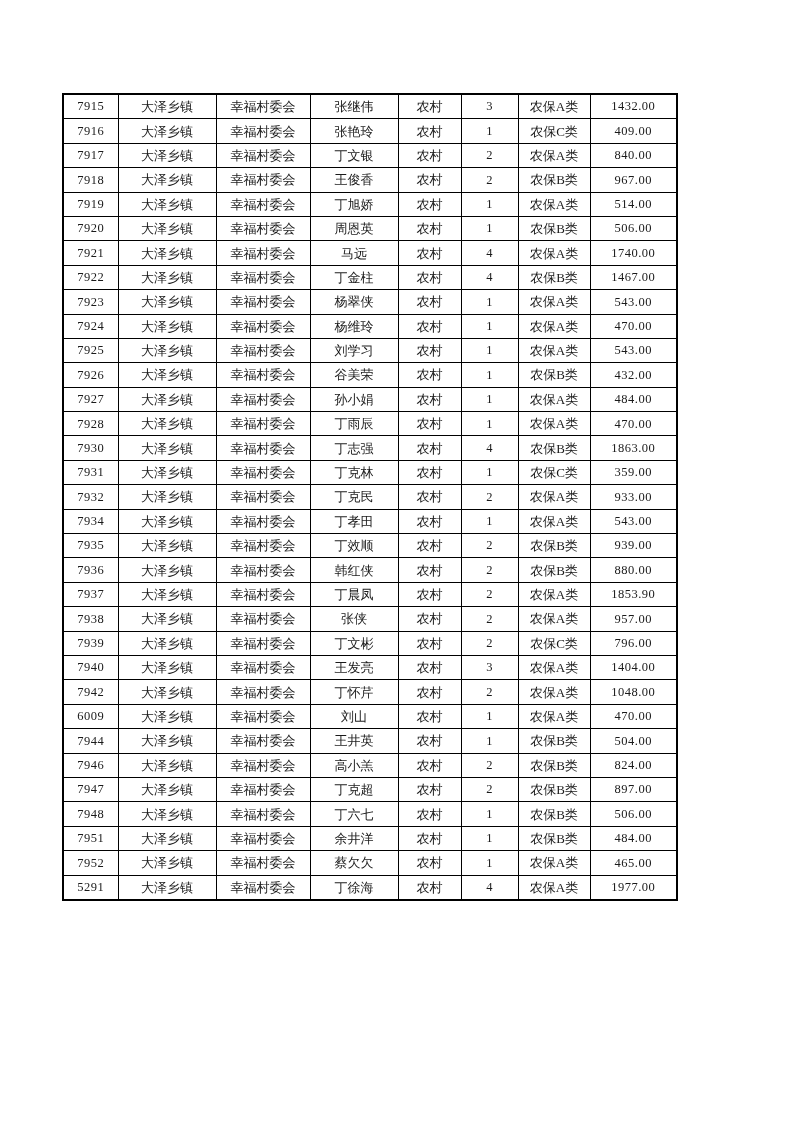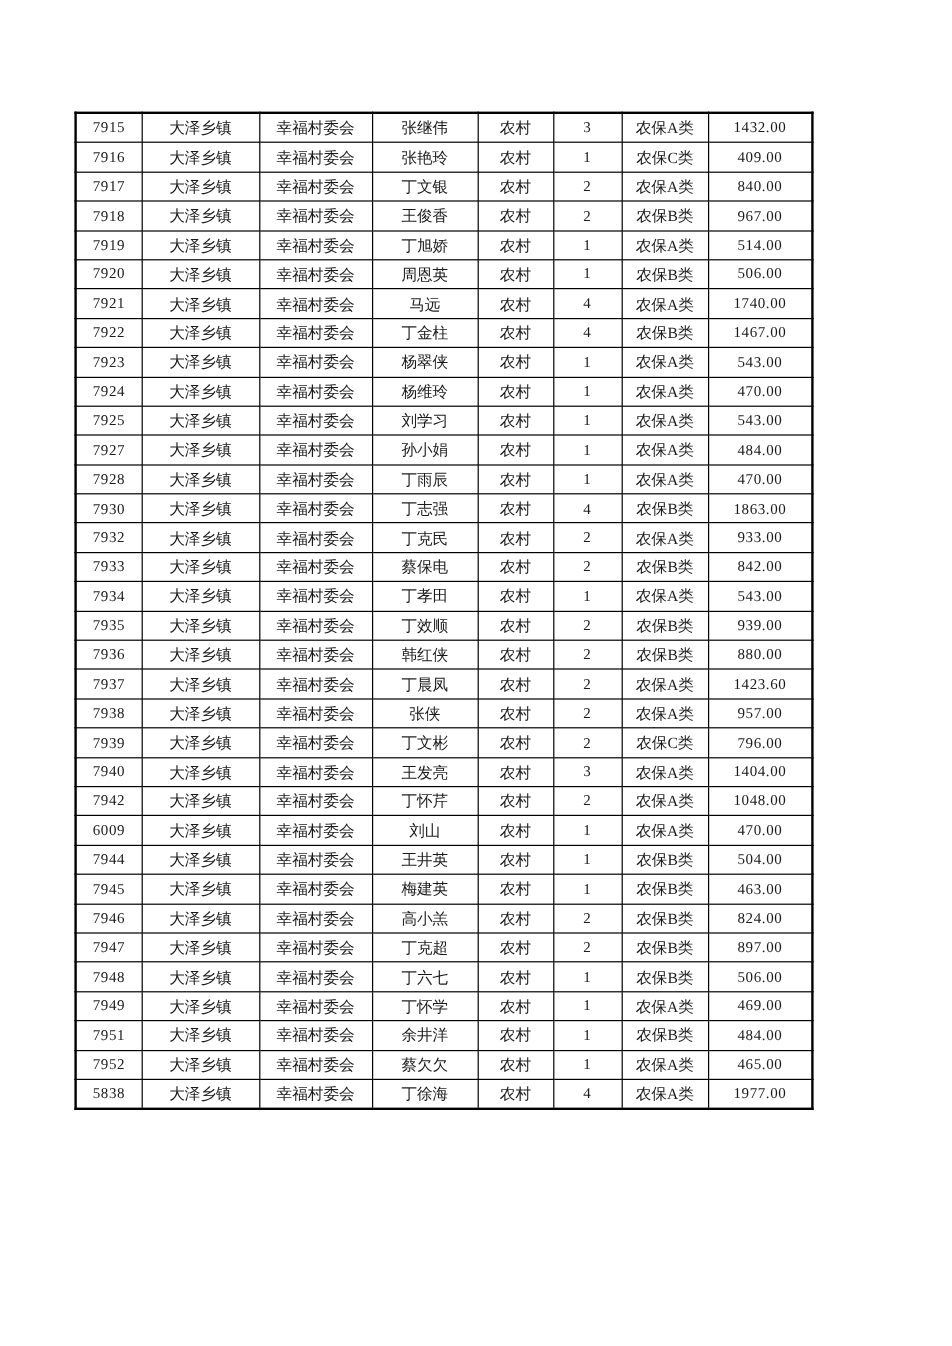--- a/index.html
+++ b/index.html
@@ -162,20 +162,30 @@
           <td class="num">7925</td>
           <td>大泽乡镇</td>
           <td>幸福村委会</td>
           <td>刘学习</td>
           <td>农村</td>
           <td class="num">1</td>
           <td>农保A类</td>
           <td class="num">543.00</td>
         </tr>
         <tr>
+          <td class="num">7926</td>
+          <td>大泽乡镇</td>
+          <td>幸福村委会</td>
+          <td>谷美荣</td>
+          <td>农村</td>
+          <td class="num">1</td>
+          <td>农保B类</td>
+          <td class="num">432.00</td>
+        </tr>
+        <tr>
           <td class="num">7927</td>
           <td>大泽乡镇</td>
           <td>幸福村委会</td>
           <td>孙小娟</td>
           <td>农村</td>
           <td class="num">1</td>
           <td>农保A类</td>
           <td class="num">484.00</td>
         </tr>
         <tr>
@@ -192,40 +202,40 @@
           <td class="num">7930</td>
           <td>大泽乡镇</td>
           <td>幸福村委会</td>
           <td>丁志强</td>
           <td>农村</td>
           <td class="num">4</td>
           <td>农保B类</td>
           <td class="num">1863.00</td>
         </tr>
         <tr>
+          <td class="num">7931</td>
+          <td>大泽乡镇</td>
+          <td>幸福村委会</td>
+          <td>丁克林</td>
+          <td>农村</td>
+          <td class="num">1</td>
+          <td>农保C类</td>
+          <td class="num">359.00</td>
+        </tr>
+        <tr>
           <td class="num">7932</td>
           <td>大泽乡镇</td>
           <td>幸福村委会</td>
           <td>丁克民</td>
           <td>农村</td>
           <td class="num">2</td>
           <td>农保A类</td>
           <td class="num">933.00</td>
         </tr>
         <tr>
-          <td class="num">7933</td>
-          <td>大泽乡镇</td>
-          <td>幸福村委会</td>
-          <td>蔡保电</td>
-          <td>农村</td>
-          <td class="num">2</td>
-          <td>农保B类</td>
-          <td class="num">842.00</td>
-        </tr>
-        <tr>
           <td class="num">7934</td>
           <td>大泽乡镇</td>
           <td>幸福村委会</td>
           <td>丁孝田</td>
           <td>农村</td>
           <td class="num">1</td>
           <td>农保A类</td>
           <td class="num">543.00</td>
         </tr>
         <tr>
@@ -249,21 +259,21 @@
           <td class="num">880.00</td>
         </tr>
         <tr>
           <td class="num">7937</td>
           <td>大泽乡镇</td>
           <td>幸福村委会</td>
           <td>丁晨凤</td>
           <td>农村</td>
           <td class="num">2</td>
           <td>农保A类</td>
-          <td class="num">1423.60</td>
+          <td class="num">1853.90</td>
         </tr>
         <tr>
           <td class="num">7938</td>
           <td>大泽乡镇</td>
           <td>幸福村委会</td>
           <td>张侠</td>
           <td>农村</td>
           <td class="num">2</td>
           <td>农保A类</td>
           <td class="num">957.00</td>
@@ -312,30 +322,20 @@
           <td class="num">7944</td>
           <td>大泽乡镇</td>
           <td>幸福村委会</td>
           <td>王井英</td>
           <td>农村</td>
           <td class="num">1</td>
           <td>农保B类</td>
           <td class="num">504.00</td>
         </tr>
         <tr>
-          <td class="num">7945</td>
-          <td>大泽乡镇</td>
-          <td>幸福村委会</td>
-          <td>梅建英</td>
-          <td>农村</td>
-          <td class="num">1</td>
-          <td>农保B类</td>
-          <td class="num">463.00</td>
-        </tr>
-        <tr>
           <td class="num">7946</td>
           <td>大泽乡镇</td>
           <td>幸福村委会</td>
           <td>高小羔</td>
           <td>农村</td>
           <td class="num">2</td>
           <td>农保B类</td>
           <td class="num">824.00</td>
         </tr>
         <tr>
@@ -352,51 +352,41 @@
           <td class="num">7948</td>
           <td>大泽乡镇</td>
           <td>幸福村委会</td>
           <td>丁六七</td>
           <td>农村</td>
           <td class="num">1</td>
           <td>农保B类</td>
           <td class="num">506.00</td>
         </tr>
         <tr>
-          <td class="num">7949</td>
-          <td>大泽乡镇</td>
-          <td>幸福村委会</td>
-          <td>丁怀学</td>
-          <td>农村</td>
-          <td class="num">1</td>
-          <td>农保A类</td>
-          <td class="num">469.00</td>
-        </tr>
-        <tr>
           <td class="num">7951</td>
           <td>大泽乡镇</td>
           <td>幸福村委会</td>
           <td>余井洋</td>
           <td>农村</td>
           <td class="num">1</td>
           <td>农保B类</td>
           <td class="num">484.00</td>
         </tr>
         <tr>
           <td class="num">7952</td>
           <td>大泽乡镇</td>
           <td>幸福村委会</td>
           <td>蔡欠欠</td>
           <td>农村</td>
           <td class="num">1</td>
           <td>农保A类</td>
           <td class="num">465.00</td>
         </tr>
         <tr>
-          <td class="num">5838</td>
+          <td class="num">5291</td>
           <td>大泽乡镇</td>
           <td>幸福村委会</td>
           <td>丁徐海</td>
           <td>农村</td>
           <td class="num">4</td>
           <td>农保A类</td>
           <td class="num">1977.00</td>
         </tr>
       </tbody>
   </table>

